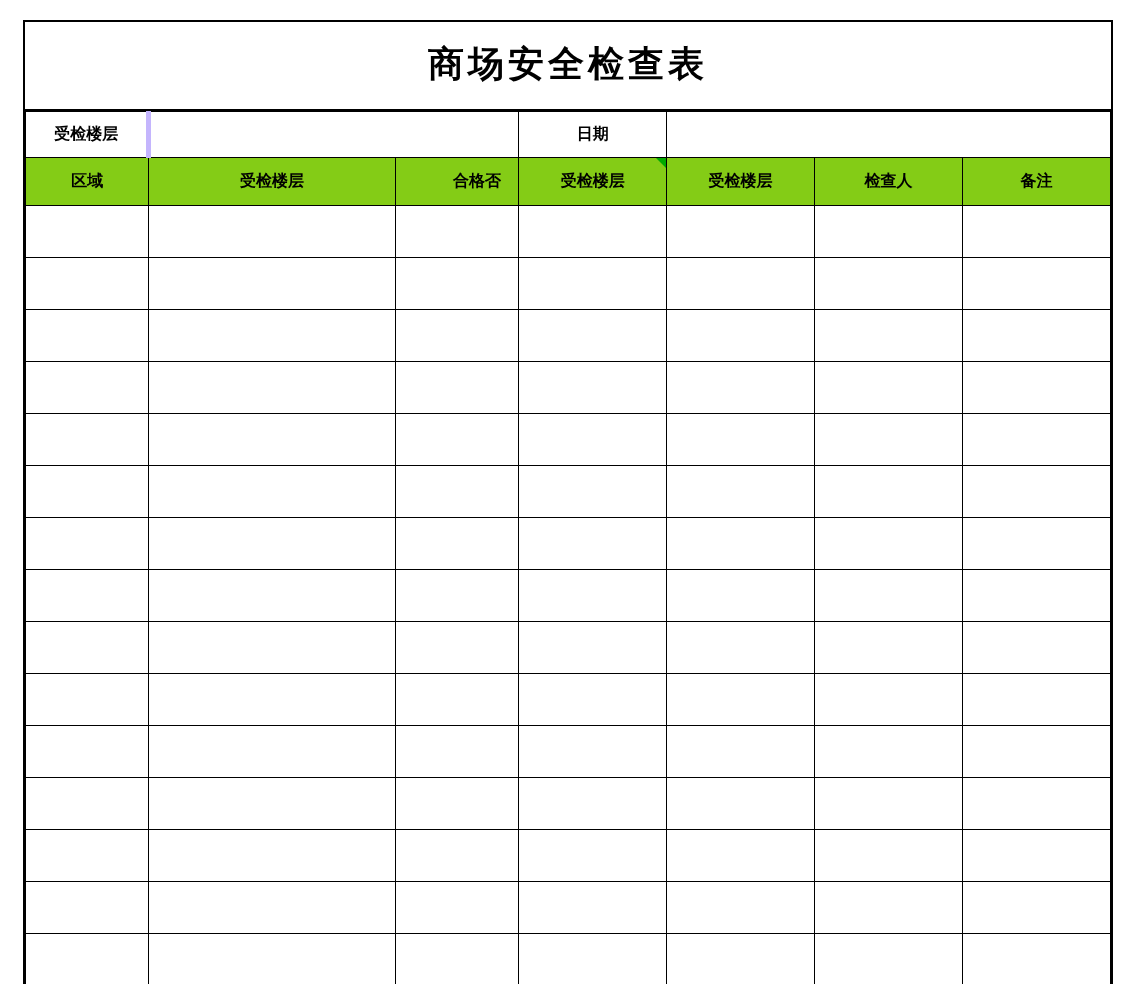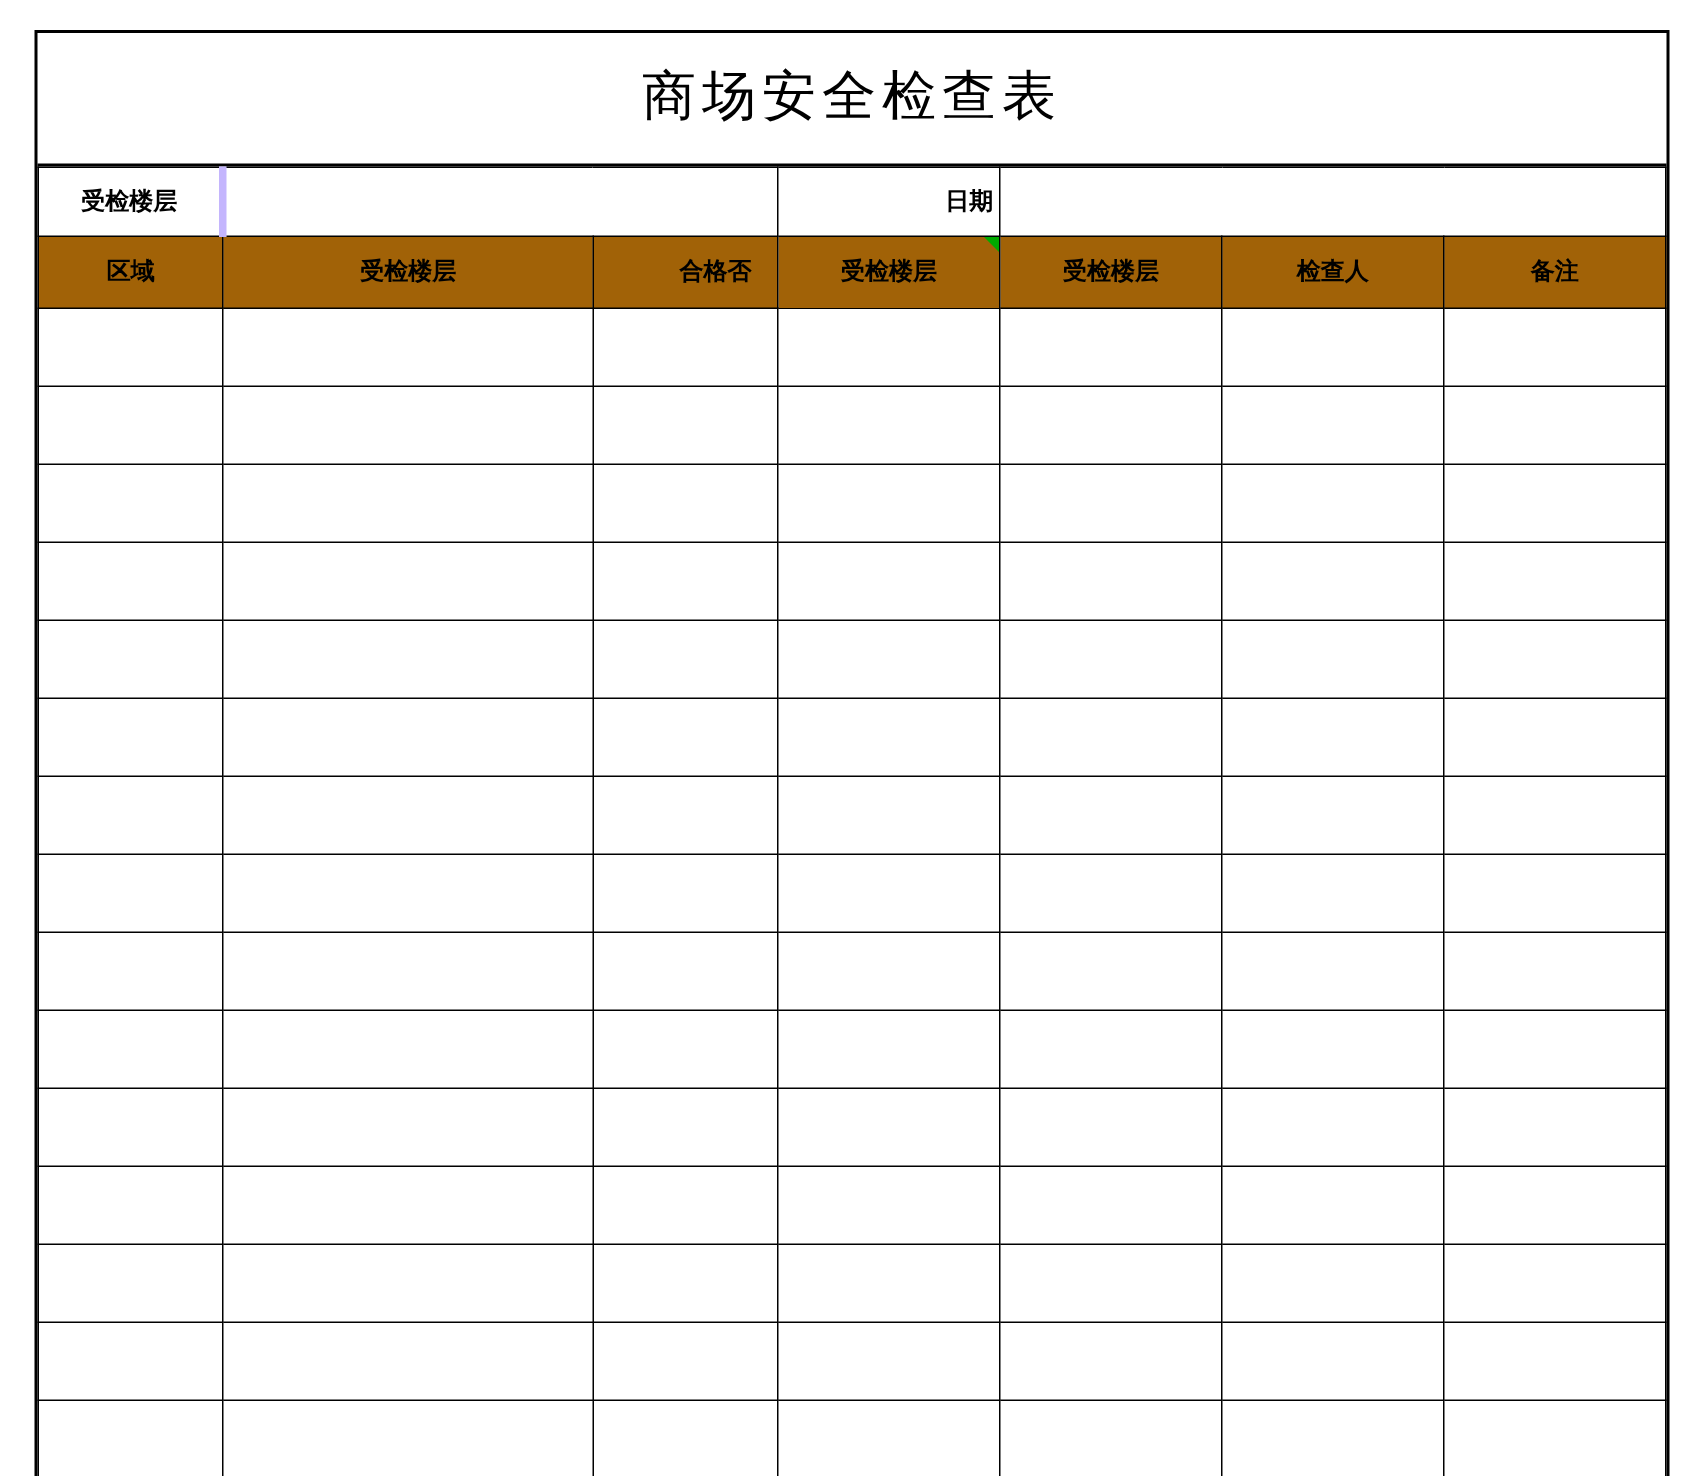--- a/index.html
+++ b/index.html
@@ -22,21 +22,21 @@
     .document-container {
       width: 1090px;
       background: #ffffff;
       border: 2px solid #000;
     }
 
     .title-row {
       text-align: center;
       padding: 18px 10px 20px;
       font-size: 36px;
-      font-weight: normal;
+      font-weight: bold;
       border-bottom: 2px solid #000;
       letter-spacing: 4px;
     }
 
     table {
       width: 100%;
       border-collapse: collapse;
       table-layout: fixed;
     }
 
@@ -51,21 +51,21 @@
 
     .meta-row td {
       height: 46px;
       font-size: 16px;
     }
 
     .header-row th {
       height: 48px;
       font-size: 16px;
       font-weight: bold;
-      background: #a16207;
+      background: #84cc16;
     }
 
     .data-row td {
       height: 52px;
       font-size: 14px;
     }
 
     
     .col-area      { width: 10%; }
     .col-items     { width: 20%; }
@@ -97,21 +97,21 @@
 
     
     .meta-floor-label {
       border-right: 5px solid #c4b5fd;
     }
     .meta-floor-value {
       border-right: 1px solid #000;
     }
     .meta-date-label {
       border-right: 1px solid #000;
-      text-align: right;
+      text-align: center;
     }
     .meta-date-value {
     }
   </style>
 </head>
 <body>
 
 <div class="document-container">
   <div class="title-row">商场安全检查表</div>
 

